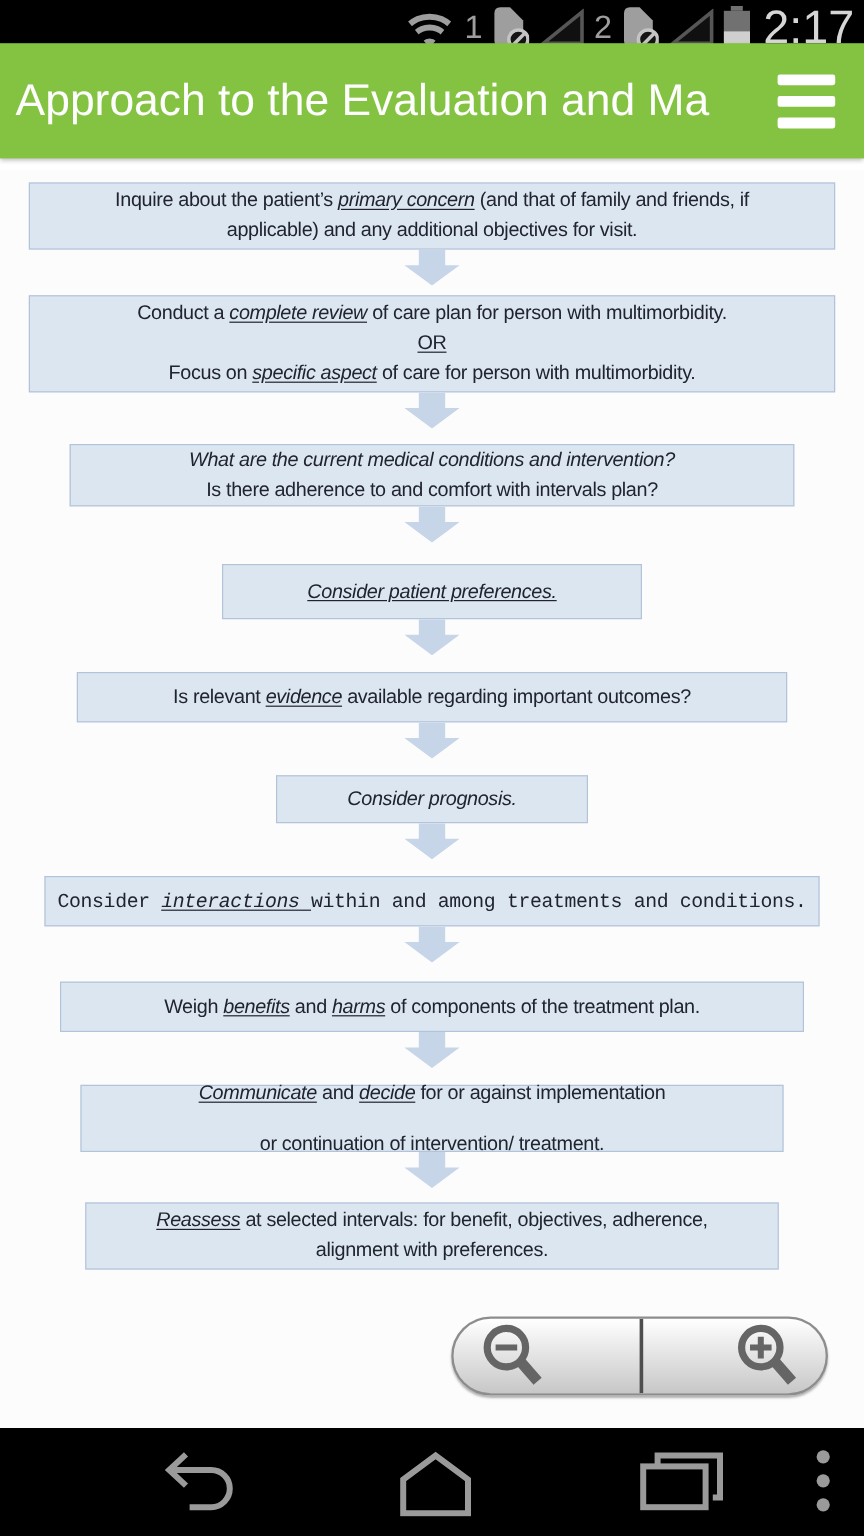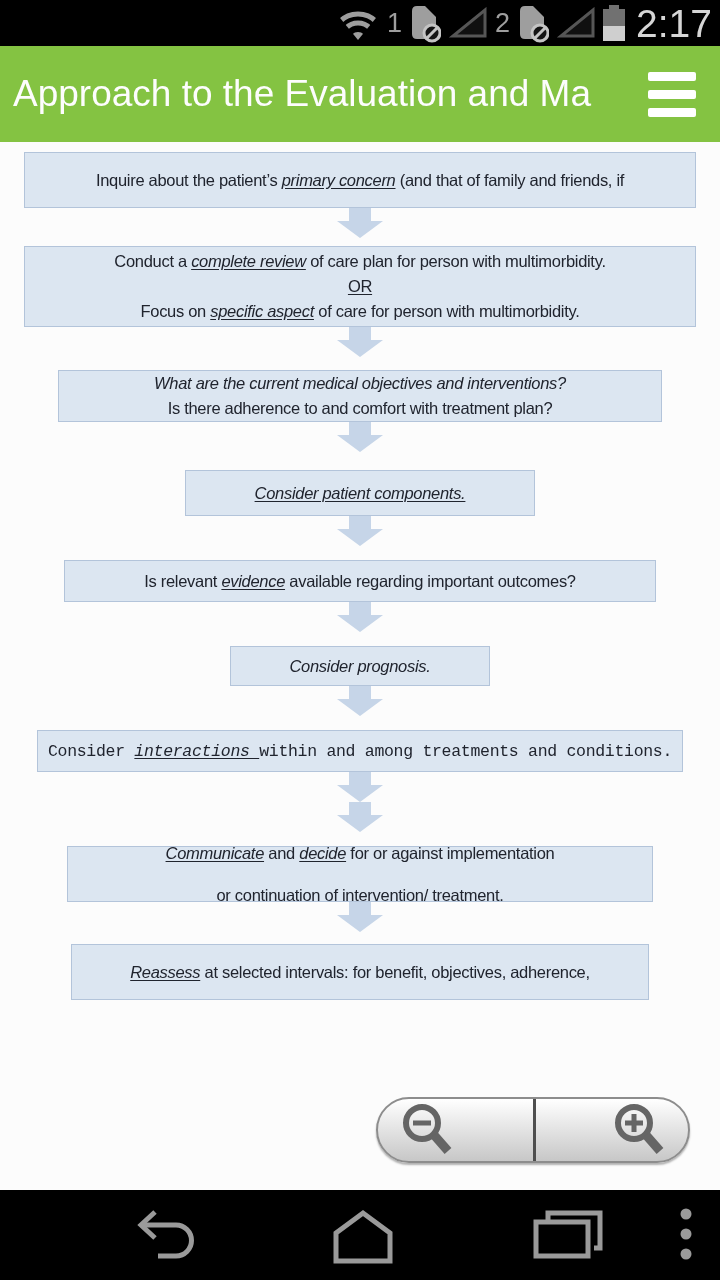--- a/index.html
+++ b/index.html
@@ -19,21 +19,21 @@
   body{position:relative;}
 
   
   .statusbar{position:absolute;top:0;left:0;width:720px;height:46px;
     background:var(--statusbar-bg);display:flex;align-items:center;
     justify-content:flex-end;gap:7px;padding-right:8px;}
   .sim-label{color:var(--status-icon);font-size:27px;line-height:1;}
   .clock{color:var(--time-color);font-size:39px;line-height:1;margin-left:4px;}
 
   
-  .appbar{position:absolute;top:46px;left:0;width:720px;height:96px;
+  .appbar{position:absolute;top:36px;left:0;width:720px;height:96px;
     background:var(--header-green);display:flex;align-items:center;
     box-shadow:0 2px 4px rgba(0,0,0,.28);}
   .title{color:#fdfdfd;font-size:37px;font-weight:400;white-space:nowrap;
     overflow:hidden;padding-left:13px;flex:0 0 630px;max-width:630px;}
   .menu-btn{margin-left:auto;margin-right:22px;width:50px;height:50px;border:none;
     background:transparent;display:flex;flex-direction:column;justify-content:center;
     gap:9px;cursor:pointer;padding:0;}
   .menu-btn .bar{width:48px;height:9px;background:#ffffff;border-radius:2px;}
 
   
@@ -125,41 +125,42 @@
   <button class="menu-btn">
     <span style="display:contents">
       <span class="bar"></span><span class="bar"></span><span class="bar"></span>
     </span>
   </button>
 </div>
 
 <div class="content">
   <div class="fbox b1">
       <div class="ln"><span>Inquire about the patient’s </span><span class="it un">primary concern</span><span> (and that of family and friends, if</span></div>
+      <div class="ln"><span>applicable) and any additional objectives for visit.</span></div>
     </div>
   <svg class="arrow" viewBox="0 0 46 30">
       <polygon points="12,0 34,0 34,13 46,13 23,30 0,13 12,13" fill="#c6d5e8"></polygon>
     </svg>
   <div class="fbox b2">
       <div class="ln"><span>Conduct a </span><span class="it un">complete review</span><span> of care plan for person with multimorbidity.</span></div>
       <div class="ln"><span class="un">OR</span></div>
       <div class="ln"><span>Focus on </span><span class="it un">specific aspect</span><span> of care for person with multimorbidity.</span></div>
     </div>
   <svg class="arrow" viewBox="0 0 46 30">
       <polygon points="12,0 34,0 34,13 46,13 23,30 0,13 12,13" fill="#c6d5e8"></polygon>
     </svg>
   <div class="fbox b3">
-      <div class="ln"><span class="it">What are the current medical objectives and interventions?</span></div>
-      <div class="ln"><span>Is there adherence to and comfort with treatment plan?</span></div>
+      <div class="ln"><span class="it">What are the current medical conditions and intervention?</span></div>
+      <div class="ln"><span>Is there adherence to and comfort with intervals plan?</span></div>
     </div>
   <svg class="arrow" viewBox="0 0 46 30">
       <polygon points="12,0 34,0 34,13 46,13 23,30 0,13 12,13" fill="#c6d5e8"></polygon>
     </svg>
   <div class="fbox b4">
-      <div class="ln"><span class="it un">Consider patient components. </span></div>
+      <div class="ln"><span class="it un">Consider patient preferences. </span></div>
     </div>
   <svg class="arrow" viewBox="0 0 46 30">
       <polygon points="12,0 34,0 34,13 46,13 23,30 0,13 12,13" fill="#c6d5e8"></polygon>
     </svg>
   <div class="fbox b5">
       <div class="ln"><span>Is relevant </span><span class="it un">evidence</span><span> available regarding important outcomes?</span></div>
     </div>
   <svg class="arrow" viewBox="0 0 46 30">
       <polygon points="12,0 34,0 34,13 46,13 23,30 0,13 12,13" fill="#c6d5e8"></polygon>
     </svg>
@@ -168,32 +169,36 @@
     </div>
   <svg class="arrow" viewBox="0 0 46 30">
       <polygon points="12,0 34,0 34,13 46,13 23,30 0,13 12,13" fill="#c6d5e8"></polygon>
     </svg>
   <div class="fbox b7">
       <div class="ln"><span>Consider </span><span class="it un">interactions </span><span>within and among treatments and conditions.</span></div>
     </div>
   <svg class="arrow" viewBox="0 0 46 30">
       <polygon points="12,0 34,0 34,13 46,13 23,30 0,13 12,13" fill="#c6d5e8"></polygon>
     </svg>
+  <div class="fbox b8">
+      <div class="ln"><span>Weigh </span><span class="it un">benefits</span><span> and </span><span class="it un">harms</span><span> of components of the treatment plan.</span></div>
+    </div>
   <svg class="arrow" viewBox="0 0 46 30">
       <polygon points="12,0 34,0 34,13 46,13 23,30 0,13 12,13" fill="#c6d5e8"></polygon>
     </svg>
   <div class="fbox b9">
       <div class="ln"><span class="it un">Communicate</span><span> and </span><span class="it un">decide</span><span> for or against implementation</span></div>
       <div class="ln"><span>or continuation of intervention/ treatment.</span></div>
     </div>
   <svg class="arrow" viewBox="0 0 46 30">
       <polygon points="12,0 34,0 34,13 46,13 23,30 0,13 12,13" fill="#c6d5e8"></polygon>
     </svg>
   <div class="fbox b10">
       <div class="ln"><span class="it un">Reassess</span><span> at selected intervals: for benefit, objectives, adherence,</span></div>
+      <div class="ln"><span>alignment with preferences.</span></div>
     </div>
 
   <div class="zoomctrl">
     <button class="zoombtn out">
       <svg width="66" height="62" viewBox="0 0 66 62">
         <circle cx="28" cy="24" r="16" fill="none" stroke="#656565" stroke-width="6"></circle>
         <line x1="40" y1="36" x2="54" y2="52" stroke="#656565" stroke-width="9"></line>
         <line x1="19" y1="24" x2="37" y2="24" stroke="#656565" stroke-width="5"></line>
       </svg>
     </button>

